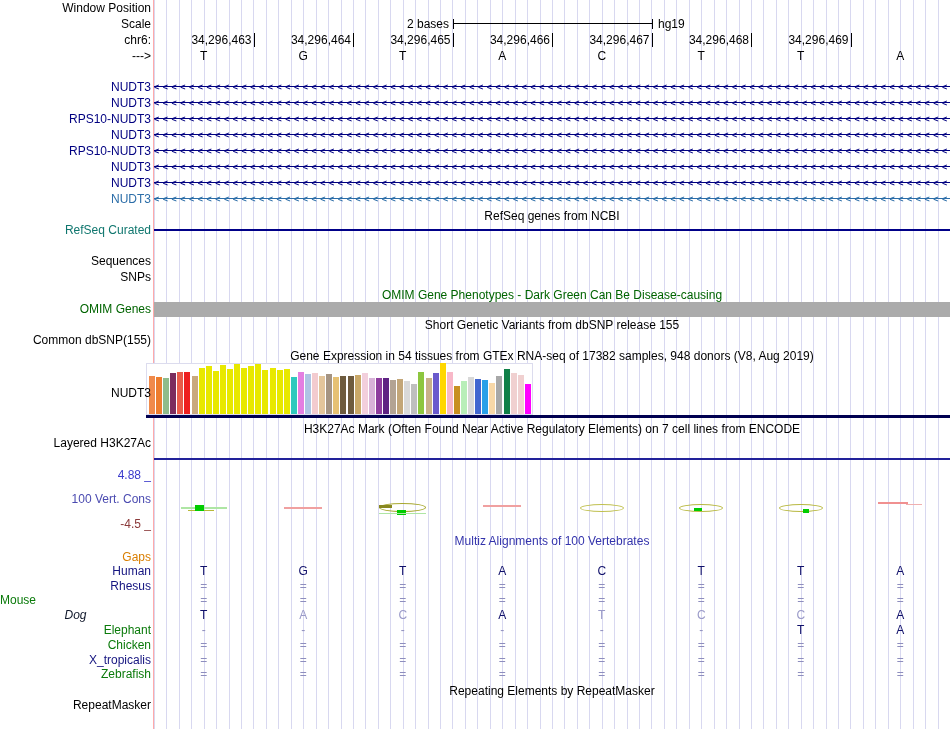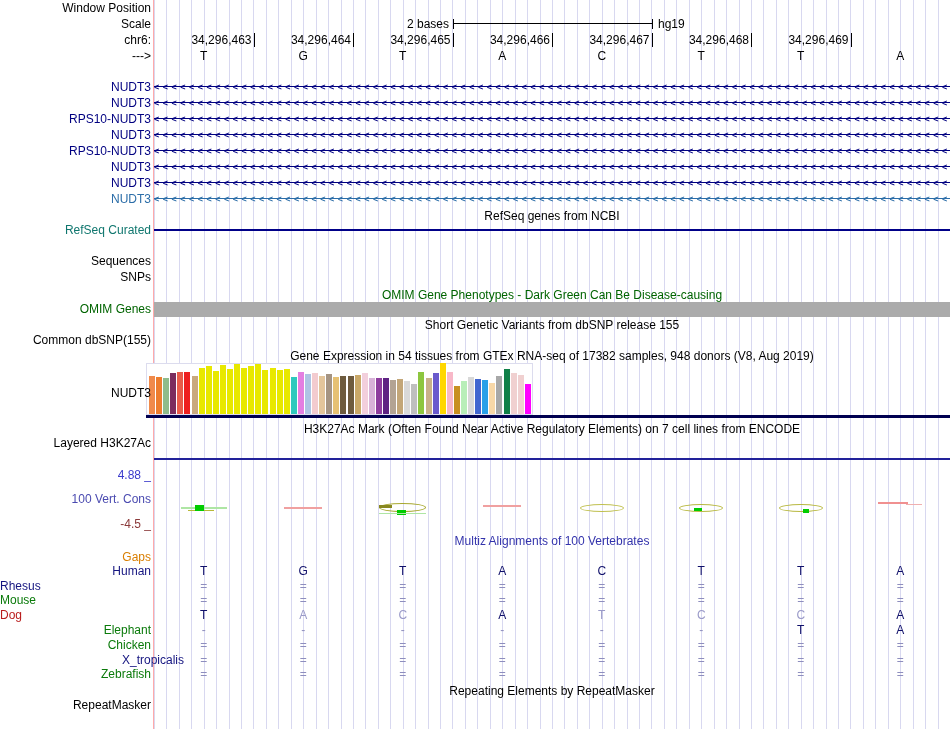--- a/index.html
+++ b/index.html
@@ -194,39 +194,39 @@
     <div style="position: absolute; left: 0px; width: 151px; text-align: right; top: 557px; transform: translateY(-50%); color: rgb(217, 126, 0); white-space: nowrap;">Gaps</div>
     <div style="position: absolute; left: 0px; width: 151px; text-align: right; top: 571px; transform: translateY(-50%); color: rgb(21, 21, 128); white-space: nowrap;">Human</div>
     <div style="position: absolute; left: 203.75px; top: 571px; transform: translate(-50%, -50%); color: rgb(16, 16, 106);">T</div>
     <div style="position: absolute; left: 303.25px; top: 571px; transform: translate(-50%, -50%); color: rgb(16, 16, 106);">G</div>
     <div style="position: absolute; left: 402.75px; top: 571px; transform: translate(-50%, -50%); color: rgb(16, 16, 106);">T</div>
     <div style="position: absolute; left: 502.25px; top: 571px; transform: translate(-50%, -50%); color: rgb(16, 16, 106);">A</div>
     <div style="position: absolute; left: 601.75px; top: 571px; transform: translate(-50%, -50%); color: rgb(16, 16, 106);">C</div>
     <div style="position: absolute; left: 701.25px; top: 571px; transform: translate(-50%, -50%); color: rgb(16, 16, 106);">T</div>
     <div style="position: absolute; left: 800.75px; top: 571px; transform: translate(-50%, -50%); color: rgb(16, 16, 106);">T</div>
     <div style="position: absolute; left: 900.25px; top: 571px; transform: translate(-50%, -50%); color: rgb(16, 16, 106);">A</div>
-    <div style="position: absolute; left: 0px; width: 151px; text-align: left; top: 586px; transform: translateY(-50%); color: rgb(21, 21, 128); white-space: nowrap;">Rhesus</div>
+    <div style="position: absolute; left: 0px; width: 151px; text-align: right; top: 586px; transform: translateY(-50%); color: rgb(21, 21, 128); white-space: nowrap;">Rhesus</div>
     <div style="position: absolute; left: 203.75px; top: 586px; transform: translate(-50%, -50%); color: rgb(142, 142, 190);">=</div>
     <div style="position: absolute; left: 303.25px; top: 586px; transform: translate(-50%, -50%); color: rgb(142, 142, 190);">=</div>
     <div style="position: absolute; left: 402.75px; top: 586px; transform: translate(-50%, -50%); color: rgb(142, 142, 190);">=</div>
     <div style="position: absolute; left: 502.25px; top: 586px; transform: translate(-50%, -50%); color: rgb(142, 142, 190);">=</div>
     <div style="position: absolute; left: 601.75px; top: 586px; transform: translate(-50%, -50%); color: rgb(142, 142, 190);">=</div>
     <div style="position: absolute; left: 701.25px; top: 586px; transform: translate(-50%, -50%); color: rgb(142, 142, 190);">=</div>
     <div style="position: absolute; left: 800.75px; top: 586px; transform: translate(-50%, -50%); color: rgb(142, 142, 190);">=</div>
     <div style="position: absolute; left: 900.25px; top: 586px; transform: translate(-50%, -50%); color: rgb(142, 142, 190);">=</div>
     <div style="position: absolute; left: 0px; width: 151px; text-align: left; top: 600px; transform: translateY(-50%); color: rgb(10, 122, 10); white-space: nowrap;">Mouse</div>
     <div style="position: absolute; left: 203.75px; top: 600px; transform: translate(-50%, -50%); color: rgb(142, 142, 190);">=</div>
     <div style="position: absolute; left: 303.25px; top: 600px; transform: translate(-50%, -50%); color: rgb(142, 142, 190);">=</div>
     <div style="position: absolute; left: 402.75px; top: 600px; transform: translate(-50%, -50%); color: rgb(142, 142, 190);">=</div>
     <div style="position: absolute; left: 502.25px; top: 600px; transform: translate(-50%, -50%); color: rgb(142, 142, 190);">=</div>
     <div style="position: absolute; left: 601.75px; top: 600px; transform: translate(-50%, -50%); color: rgb(142, 142, 190);">=</div>
     <div style="position: absolute; left: 701.25px; top: 600px; transform: translate(-50%, -50%); color: rgb(142, 142, 190);">=</div>
     <div style="position: absolute; left: 800.75px; top: 600px; transform: translate(-50%, -50%); color: rgb(142, 142, 190);">=</div>
     <div style="position: absolute; left: 900.25px; top: 600px; transform: translate(-50%, -50%); color: rgb(142, 142, 190);">=</div>
-    <div style="position: absolute; left: 0px; width: 151px; text-align: left; top: 615px; transform: translateY(-50%); color: #b91c1c; white-space: nowrap;">Dog</div>
+    <div style="position: absolute; left: 0px; width: 151px; text-align: center; top: 615px; transform: translateY(-50%); color: #0f172a; white-space: nowrap; font-style: italic;">Dog</div>
     <div style="position: absolute; left: 203.75px; top: 615px; transform: translate(-50%, -50%); color: rgb(16, 16, 106);">T</div>
     <div style="position: absolute; left: 303.25px; top: 615px; transform: translate(-50%, -50%); color: rgb(154, 154, 200);">A</div>
     <div style="position: absolute; left: 402.75px; top: 615px; transform: translate(-50%, -50%); color: rgb(154, 154, 200);">C</div>
     <div style="position: absolute; left: 502.25px; top: 615px; transform: translate(-50%, -50%); color: rgb(16, 16, 106);">A</div>
     <div style="position: absolute; left: 601.75px; top: 615px; transform: translate(-50%, -50%); color: rgb(154, 154, 200);">T</div>
     <div style="position: absolute; left: 701.25px; top: 615px; transform: translate(-50%, -50%); color: rgb(154, 154, 200);">C</div>
     <div style="position: absolute; left: 800.75px; top: 615px; transform: translate(-50%, -50%); color: rgb(154, 154, 200);">C</div>
     <div style="position: absolute; left: 900.25px; top: 615px; transform: translate(-50%, -50%); color: rgb(16, 16, 106);">A</div>
     <div style="position: absolute; left: 0px; width: 151px; text-align: right; top: 630px; transform: translateY(-50%); color: rgb(10, 122, 10); white-space: nowrap;">Elephant</div>
     <div style="position: absolute; left: 203.75px; top: 630px; transform: translate(-50%, -50%); color: rgb(142, 142, 190);">-</div>
@@ -239,21 +239,21 @@
     <div style="position: absolute; left: 900.25px; top: 630px; transform: translate(-50%, -50%); color: rgb(16, 16, 106);">A</div>
     <div style="position: absolute; left: 0px; width: 151px; text-align: right; top: 645px; transform: translateY(-50%); color: rgb(10, 122, 10); white-space: nowrap;">Chicken</div>
     <div style="position: absolute; left: 203.75px; top: 645px; transform: translate(-50%, -50%); color: rgb(142, 142, 190);">=</div>
     <div style="position: absolute; left: 303.25px; top: 645px; transform: translate(-50%, -50%); color: rgb(142, 142, 190);">=</div>
     <div style="position: absolute; left: 402.75px; top: 645px; transform: translate(-50%, -50%); color: rgb(142, 142, 190);">=</div>
     <div style="position: absolute; left: 502.25px; top: 645px; transform: translate(-50%, -50%); color: rgb(142, 142, 190);">=</div>
     <div style="position: absolute; left: 601.75px; top: 645px; transform: translate(-50%, -50%); color: rgb(142, 142, 190);">=</div>
     <div style="position: absolute; left: 701.25px; top: 645px; transform: translate(-50%, -50%); color: rgb(142, 142, 190);">=</div>
     <div style="position: absolute; left: 800.75px; top: 645px; transform: translate(-50%, -50%); color: rgb(142, 142, 190);">=</div>
     <div style="position: absolute; left: 900.25px; top: 645px; transform: translate(-50%, -50%); color: rgb(142, 142, 190);">=</div>
-    <div style="position: absolute; left: 0px; width: 151px; text-align: right; top: 660px; transform: translateY(-50%); color: rgb(21, 21, 128); white-space: nowrap; padding-left: 33px;">X_tropicalis</div>
+    <div style="position: absolute; left: 0px; width: 151px; text-align: right; top: 660px; transform: translateY(-50%); color: rgb(21, 21, 128); white-space: nowrap;">X_tropicalis</div>
     <div style="position: absolute; left: 203.75px; top: 660px; transform: translate(-50%, -50%); color: rgb(142, 142, 190);">=</div>
     <div style="position: absolute; left: 303.25px; top: 660px; transform: translate(-50%, -50%); color: rgb(142, 142, 190);">=</div>
     <div style="position: absolute; left: 402.75px; top: 660px; transform: translate(-50%, -50%); color: rgb(142, 142, 190);">=</div>
     <div style="position: absolute; left: 502.25px; top: 660px; transform: translate(-50%, -50%); color: rgb(142, 142, 190);">=</div>
     <div style="position: absolute; left: 601.75px; top: 660px; transform: translate(-50%, -50%); color: rgb(142, 142, 190);">=</div>
     <div style="position: absolute; left: 701.25px; top: 660px; transform: translate(-50%, -50%); color: rgb(142, 142, 190);">=</div>
     <div style="position: absolute; left: 800.75px; top: 660px; transform: translate(-50%, -50%); color: rgb(142, 142, 190);">=</div>
     <div style="position: absolute; left: 900.25px; top: 660px; transform: translate(-50%, -50%); color: rgb(142, 142, 190);">=</div>
     <div style="position: absolute; left: 0px; width: 151px; text-align: right; top: 674px; transform: translateY(-50%); color: rgb(10, 122, 10); white-space: nowrap;">Zebrafish</div>
     <div style="position: absolute; left: 203.75px; top: 674px; transform: translate(-50%, -50%); color: rgb(142, 142, 190);">=</div>

